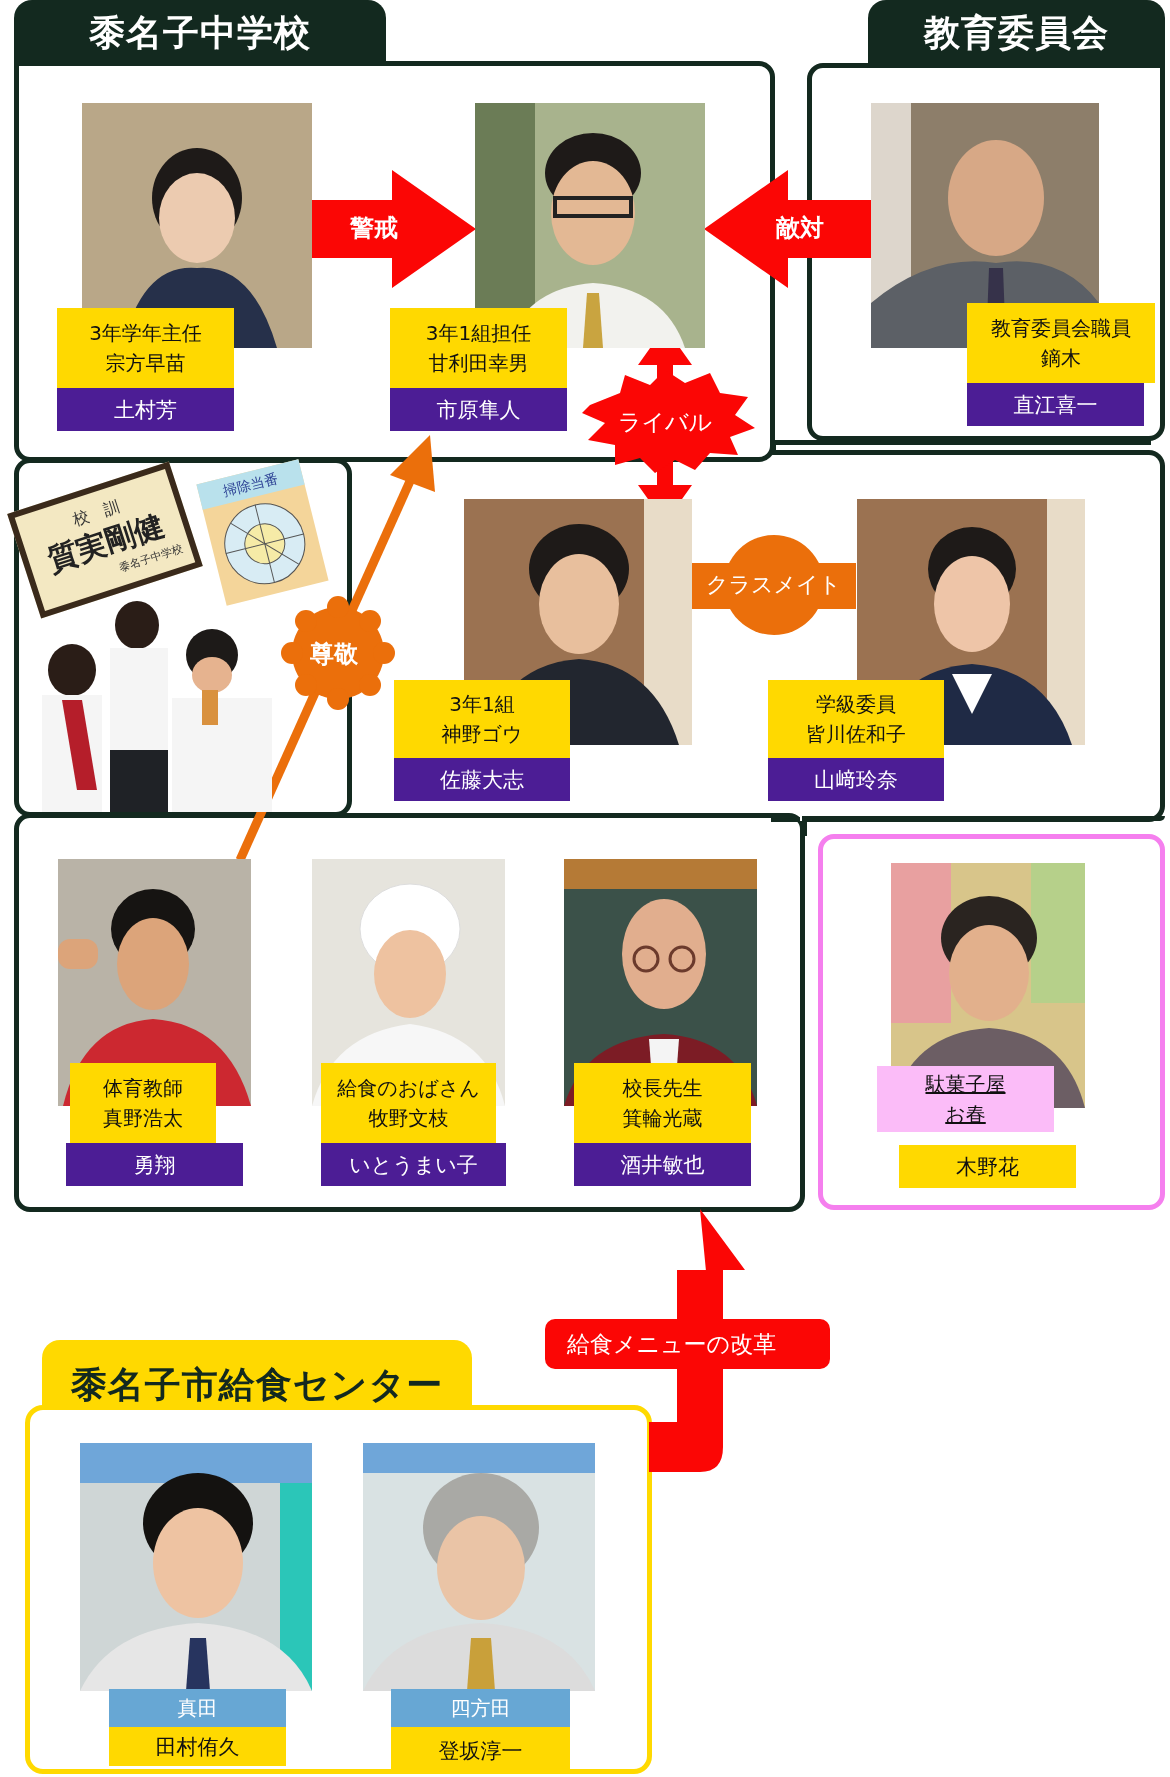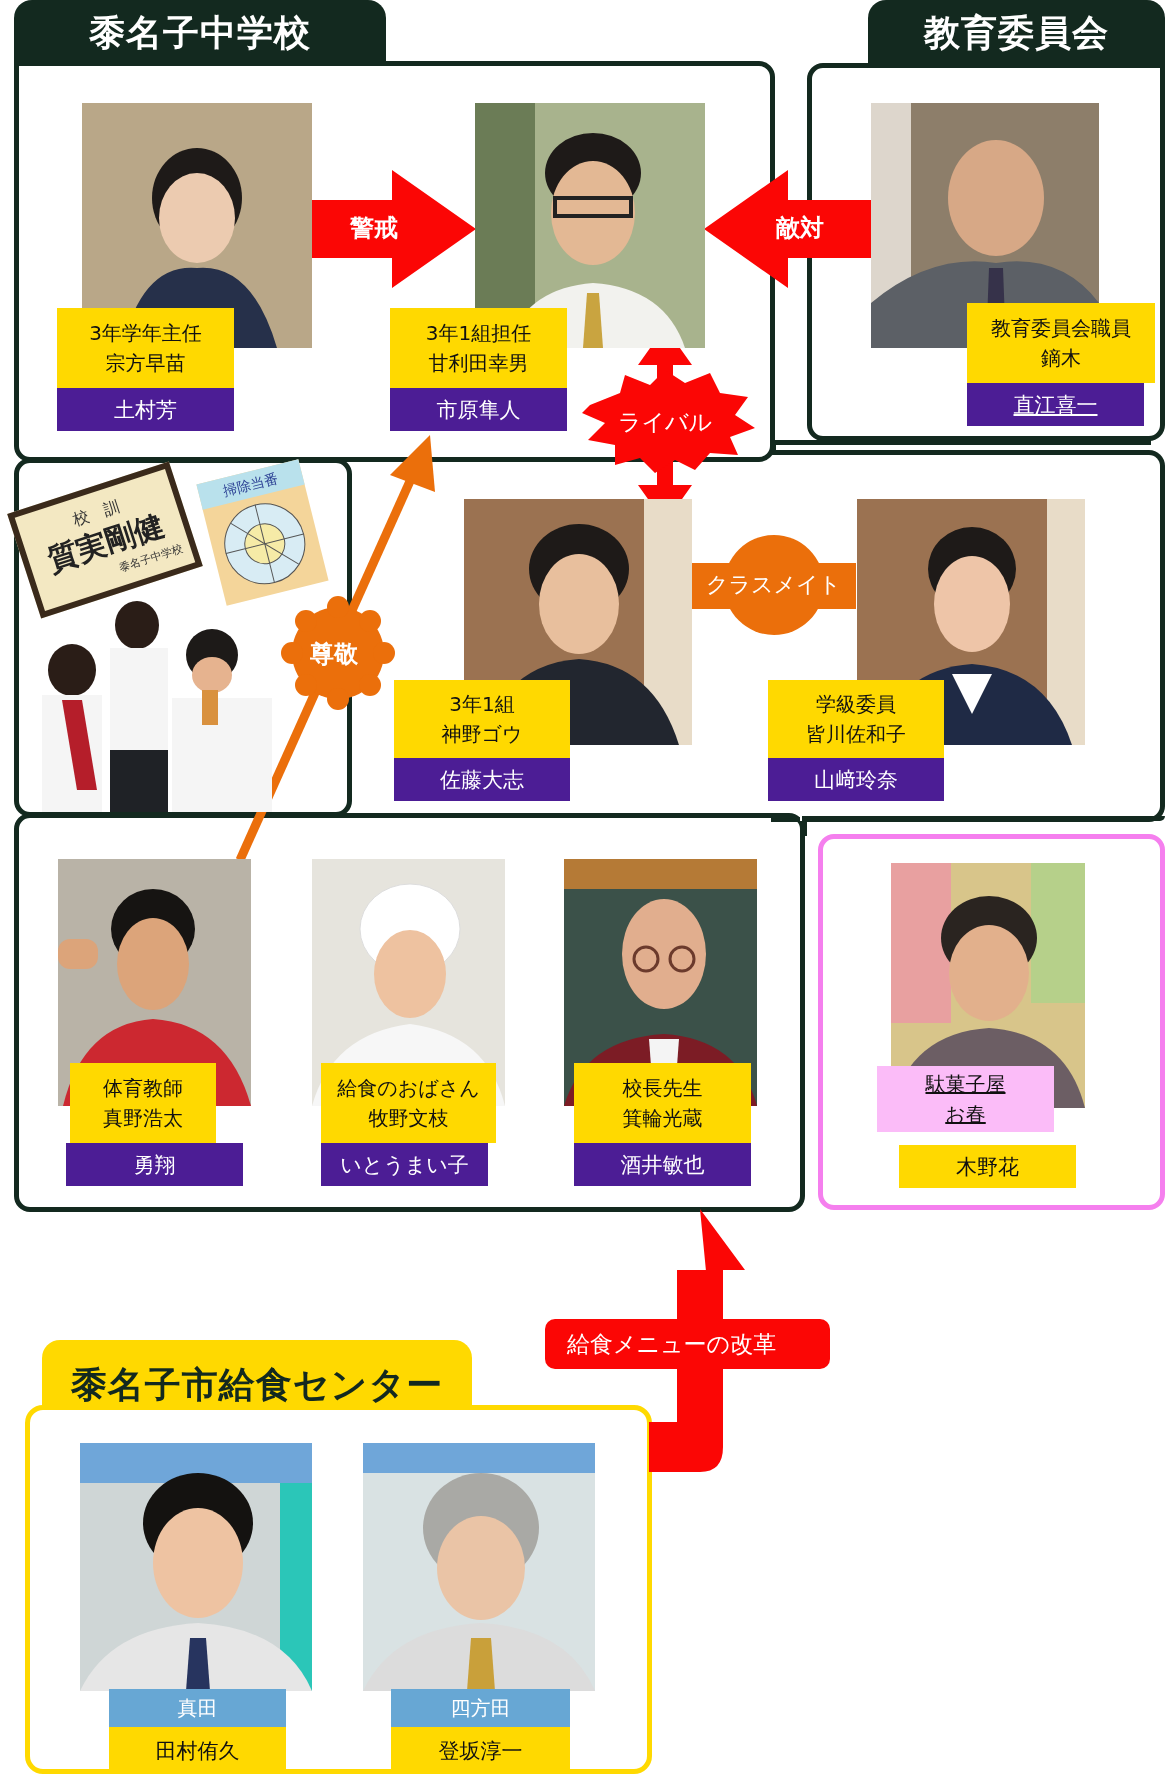--- a/index.html
+++ b/index.html
@@ -181,21 +181,21 @@
       <rect width="40" height="245" fill="#ddd6cc"></rect>
       <ellipse cx="125" cy="95" rx="48" ry="58" fill="#d7a886"></ellipse>
       <path d="M0,245 L0,200 Q60,150 125,160 Q190,150 228,200 L228,245 Z" fill="#5c6066"></path>
       <polygon points="118,165 132,165 135,245 115,245" fill="#36324a"></polygon>
     </svg>
 </div>
 <div class="abs role" style="left:967px;top:303px;width:188px;height:80px;">
   <span>教育委員会職員</span>
   <span>鏑木</span>
 </div>
-<div class="abs actor" style="left:967px;top:383px;width:177px;height:43px;text-decoration:underline;">直江喜一</div>
+<div class="abs actor" style="left:967px;top:383px;width:177px;height:43px;">直江喜一</div>
 
 <div class="abs photo" style="left:464px;top:499px;width:228px;height:246px;">
   <svg viewBox="0 0 228 246">
       <rect width="228" height="246" fill="#9b7251"></rect>
       <rect x="180" y="0" width="48" height="246" fill="#e8dcc8"></rect>
       <ellipse cx="115" cy="70" rx="50" ry="45" fill="#1e1a18"></ellipse>
       <ellipse cx="115" cy="105" rx="40" ry="50" fill="#e8bf9d"></ellipse>
       <path d="M15,246 Q40,165 115,160 Q190,165 215,246 Z" fill="#22262f"></path>
     </svg>
 </div>
@@ -241,21 +241,21 @@
       <rect width="193" height="247" fill="#e6e4dd"></rect>
       <ellipse cx="98" cy="70" rx="50" ry="45" fill="#ffffff" stroke="#ddd"></ellipse>
       <ellipse cx="98" cy="115" rx="36" ry="44" fill="#eec2a0"></ellipse>
       <path d="M0,247 Q20,175 98,165 Q175,175 193,247 Z" fill="#f7f7f7"></path>
     </svg>
 </div>
 <div class="abs role" style="left:321px;top:1063px;width:175px;height:80px;">
   <span>給食のおばさん</span>
   <span>牧野文枝</span>
 </div>
-<div class="abs actor" style="left:321px;top:1143px;width:167px;height:43px;">いとうまい子</div>
+<div class="abs actor" style="left:321px;top:1143px;width:185px;height:43px;">いとうまい子</div>
 
 <div class="abs photo" style="left:564px;top:859px;width:193px;height:247px;">
   <svg viewBox="0 0 193 247">
       <rect width="193" height="247" fill="#3b5149"></rect>
       <rect width="193" height="30" fill="#b57a36"></rect>
       <ellipse cx="100" cy="95" rx="42" ry="55" fill="#e1ae8e"></ellipse>
       <circle cx="82" cy="100" r="12" fill="none" stroke="#6b3a2c" stroke-width="3"></circle>
       <circle cx="118" cy="100" r="12" fill="none" stroke="#6b3a2c" stroke-width="3"></circle>
       <path d="M0,247 Q20,180 100,175 Q175,180 193,247 Z" fill="#7c1c25"></path>
       <polygon points="85,180 115,180 110,247 90,247" fill="#f4f4f4"></polygon>
@@ -290,21 +290,21 @@
       <rect x="200" y="40" width="32" height="208" fill="#2bc6b8"></rect>
       <ellipse cx="118" cy="80" rx="55" ry="50" fill="#141210"></ellipse>
       <ellipse cx="118" cy="120" rx="45" ry="55" fill="#eec3a2"></ellipse>
       <path d="M0,248 Q30,185 118,180 Q205,185 232,248 Z" fill="#e6e6e6"></path>
       <polygon points="110,195 126,195 130,248 106,248" fill="#27345f"></polygon>
     </svg>
 </div>
 <div class="abs role blue" style="left:109px;top:1689px;width:177px;height:38px;">
   <span>真田</span>
 </div>
-<div class="abs actor yellow" style="left:109px;top:1727px;width:177px;height:47px;">田村侑久</div>
+<div class="abs actor yellow" style="left:109px;top:1727px;width:177px;height:39px;">田村侑久</div>
 
 <div class="abs photo" style="left:363px;top:1443px;width:232px;height:248px;">
   <svg viewBox="0 0 232 248">
       <rect width="232" height="248" fill="#d9e2e3"></rect>
       <rect width="232" height="30" fill="#6fa6d9"></rect>
       <ellipse cx="118" cy="85" rx="58" ry="55" fill="#a9a9a5"></ellipse>
       <ellipse cx="118" cy="125" rx="44" ry="52" fill="#eac4a6"></ellipse>
       <path d="M0,248 Q30,185 118,180 Q205,185 232,248 Z" fill="#dcdcdc"></path>
       <polygon points="108,195 128,195 132,248 104,248" fill="#c9a03a"></polygon>
     </svg>

